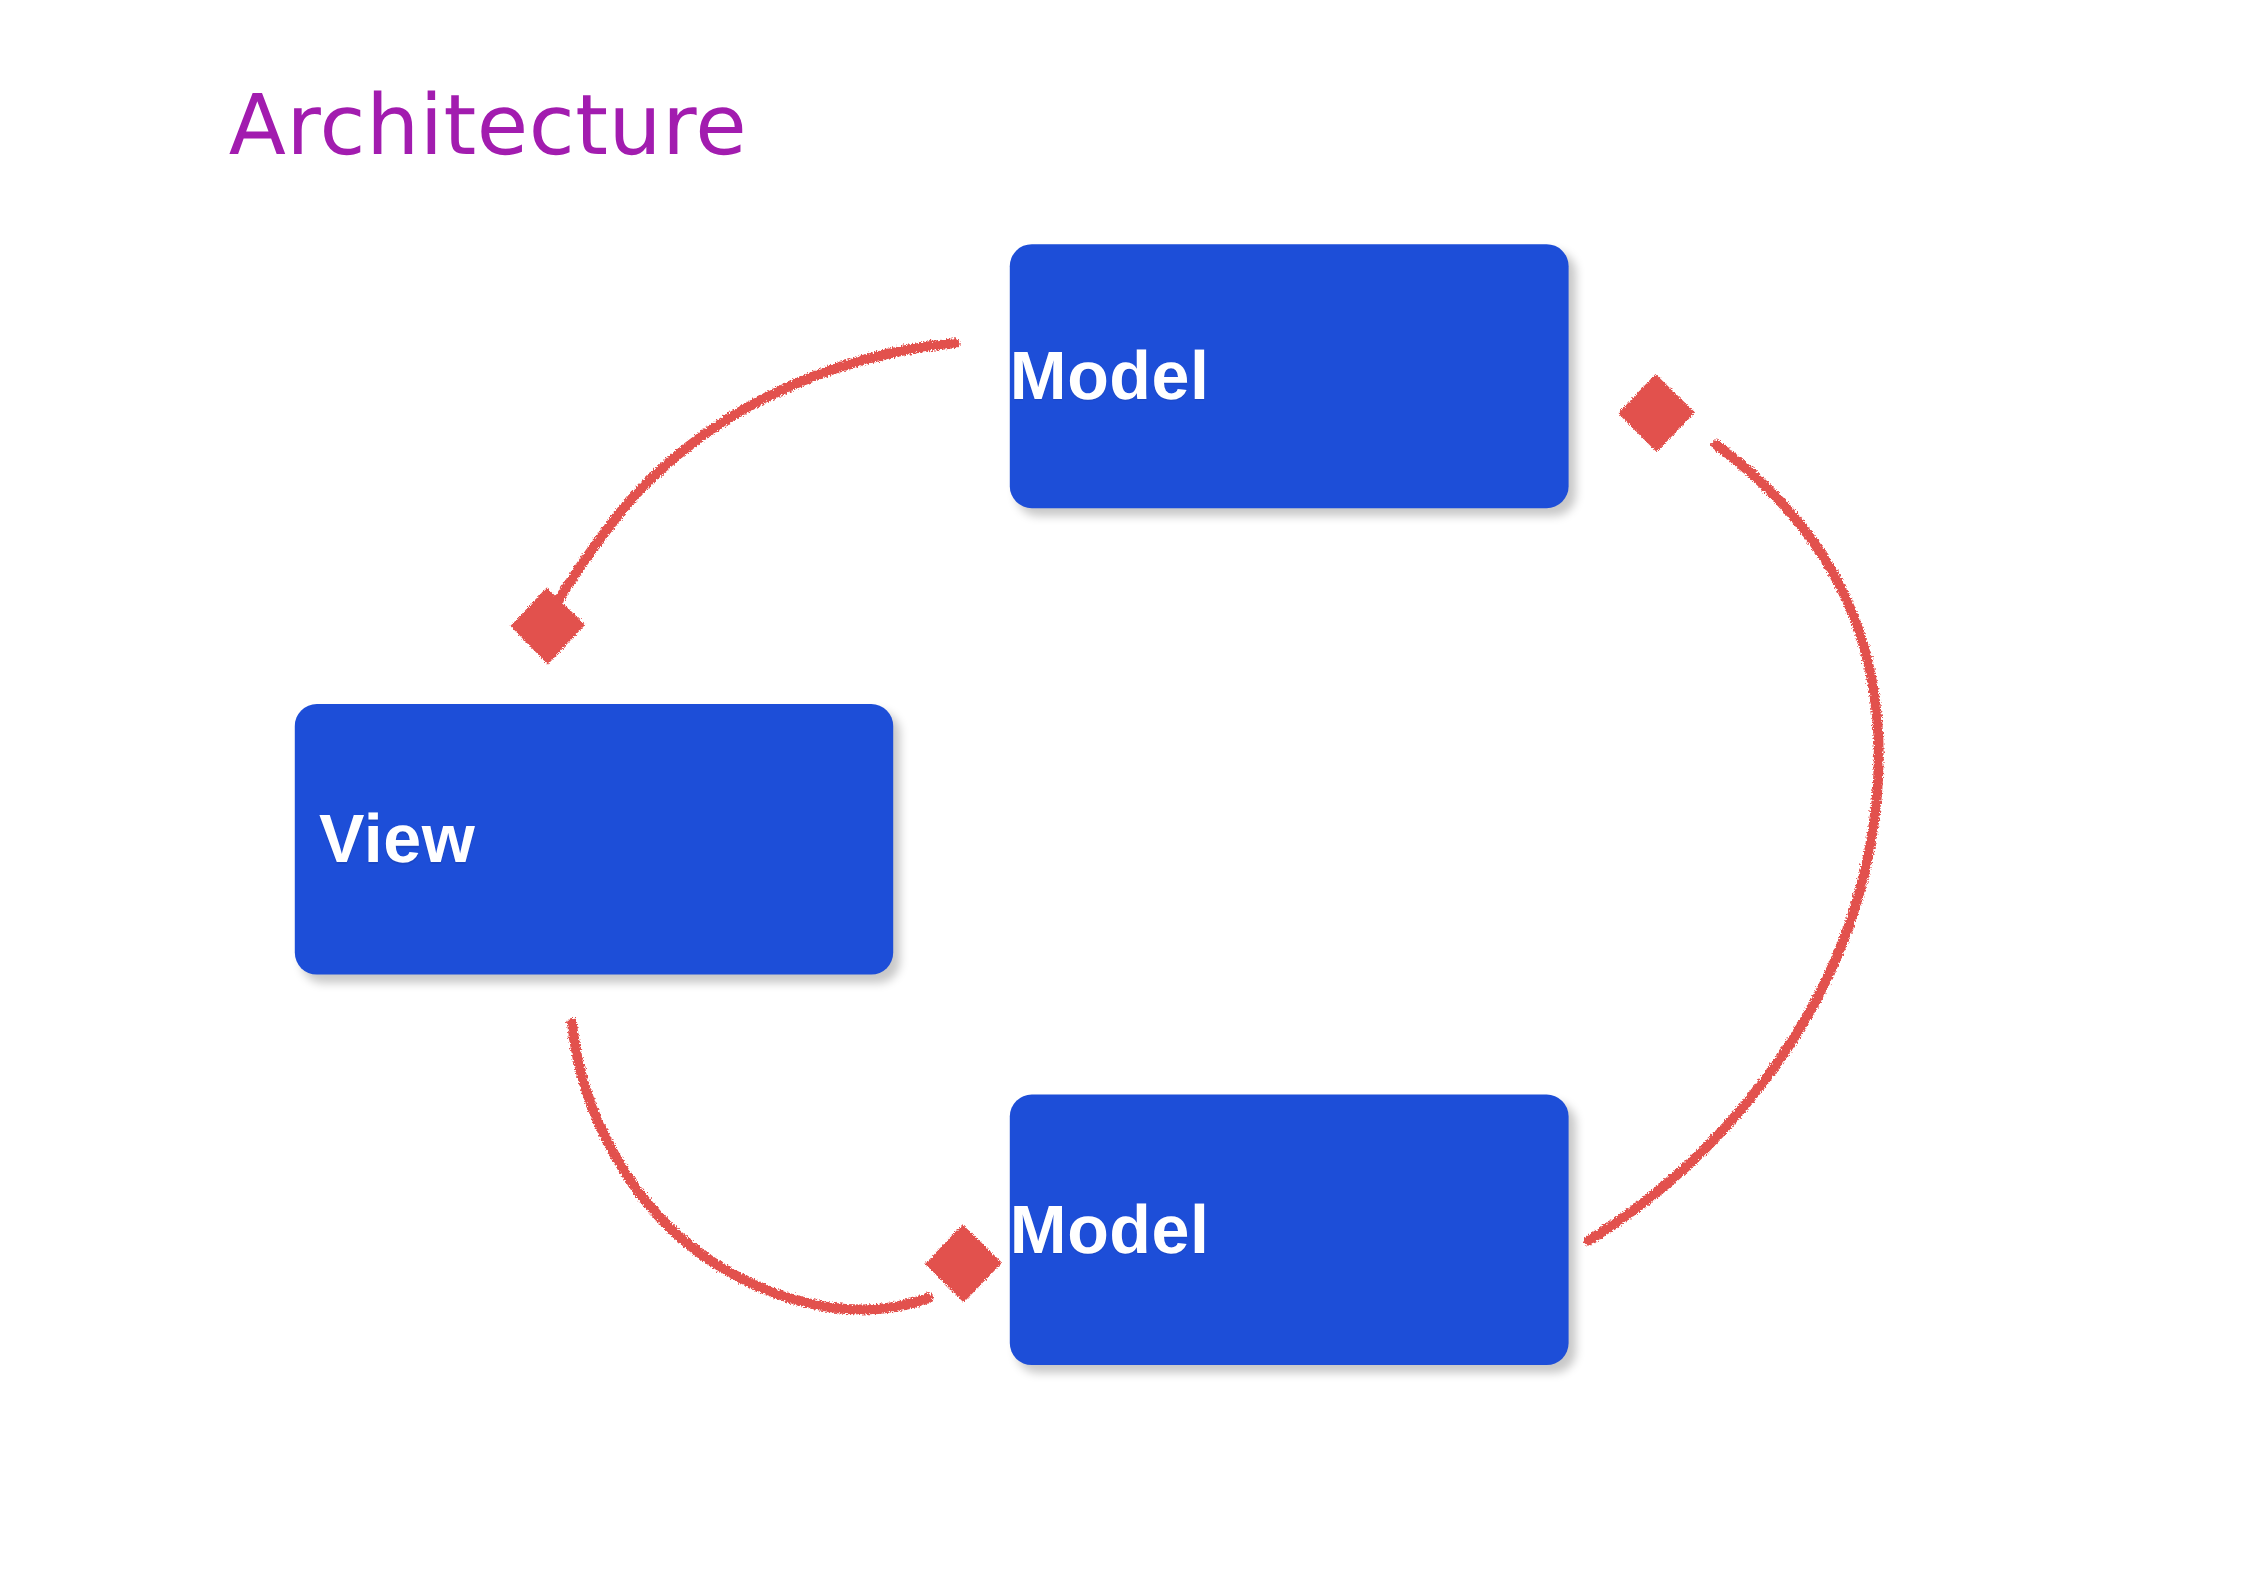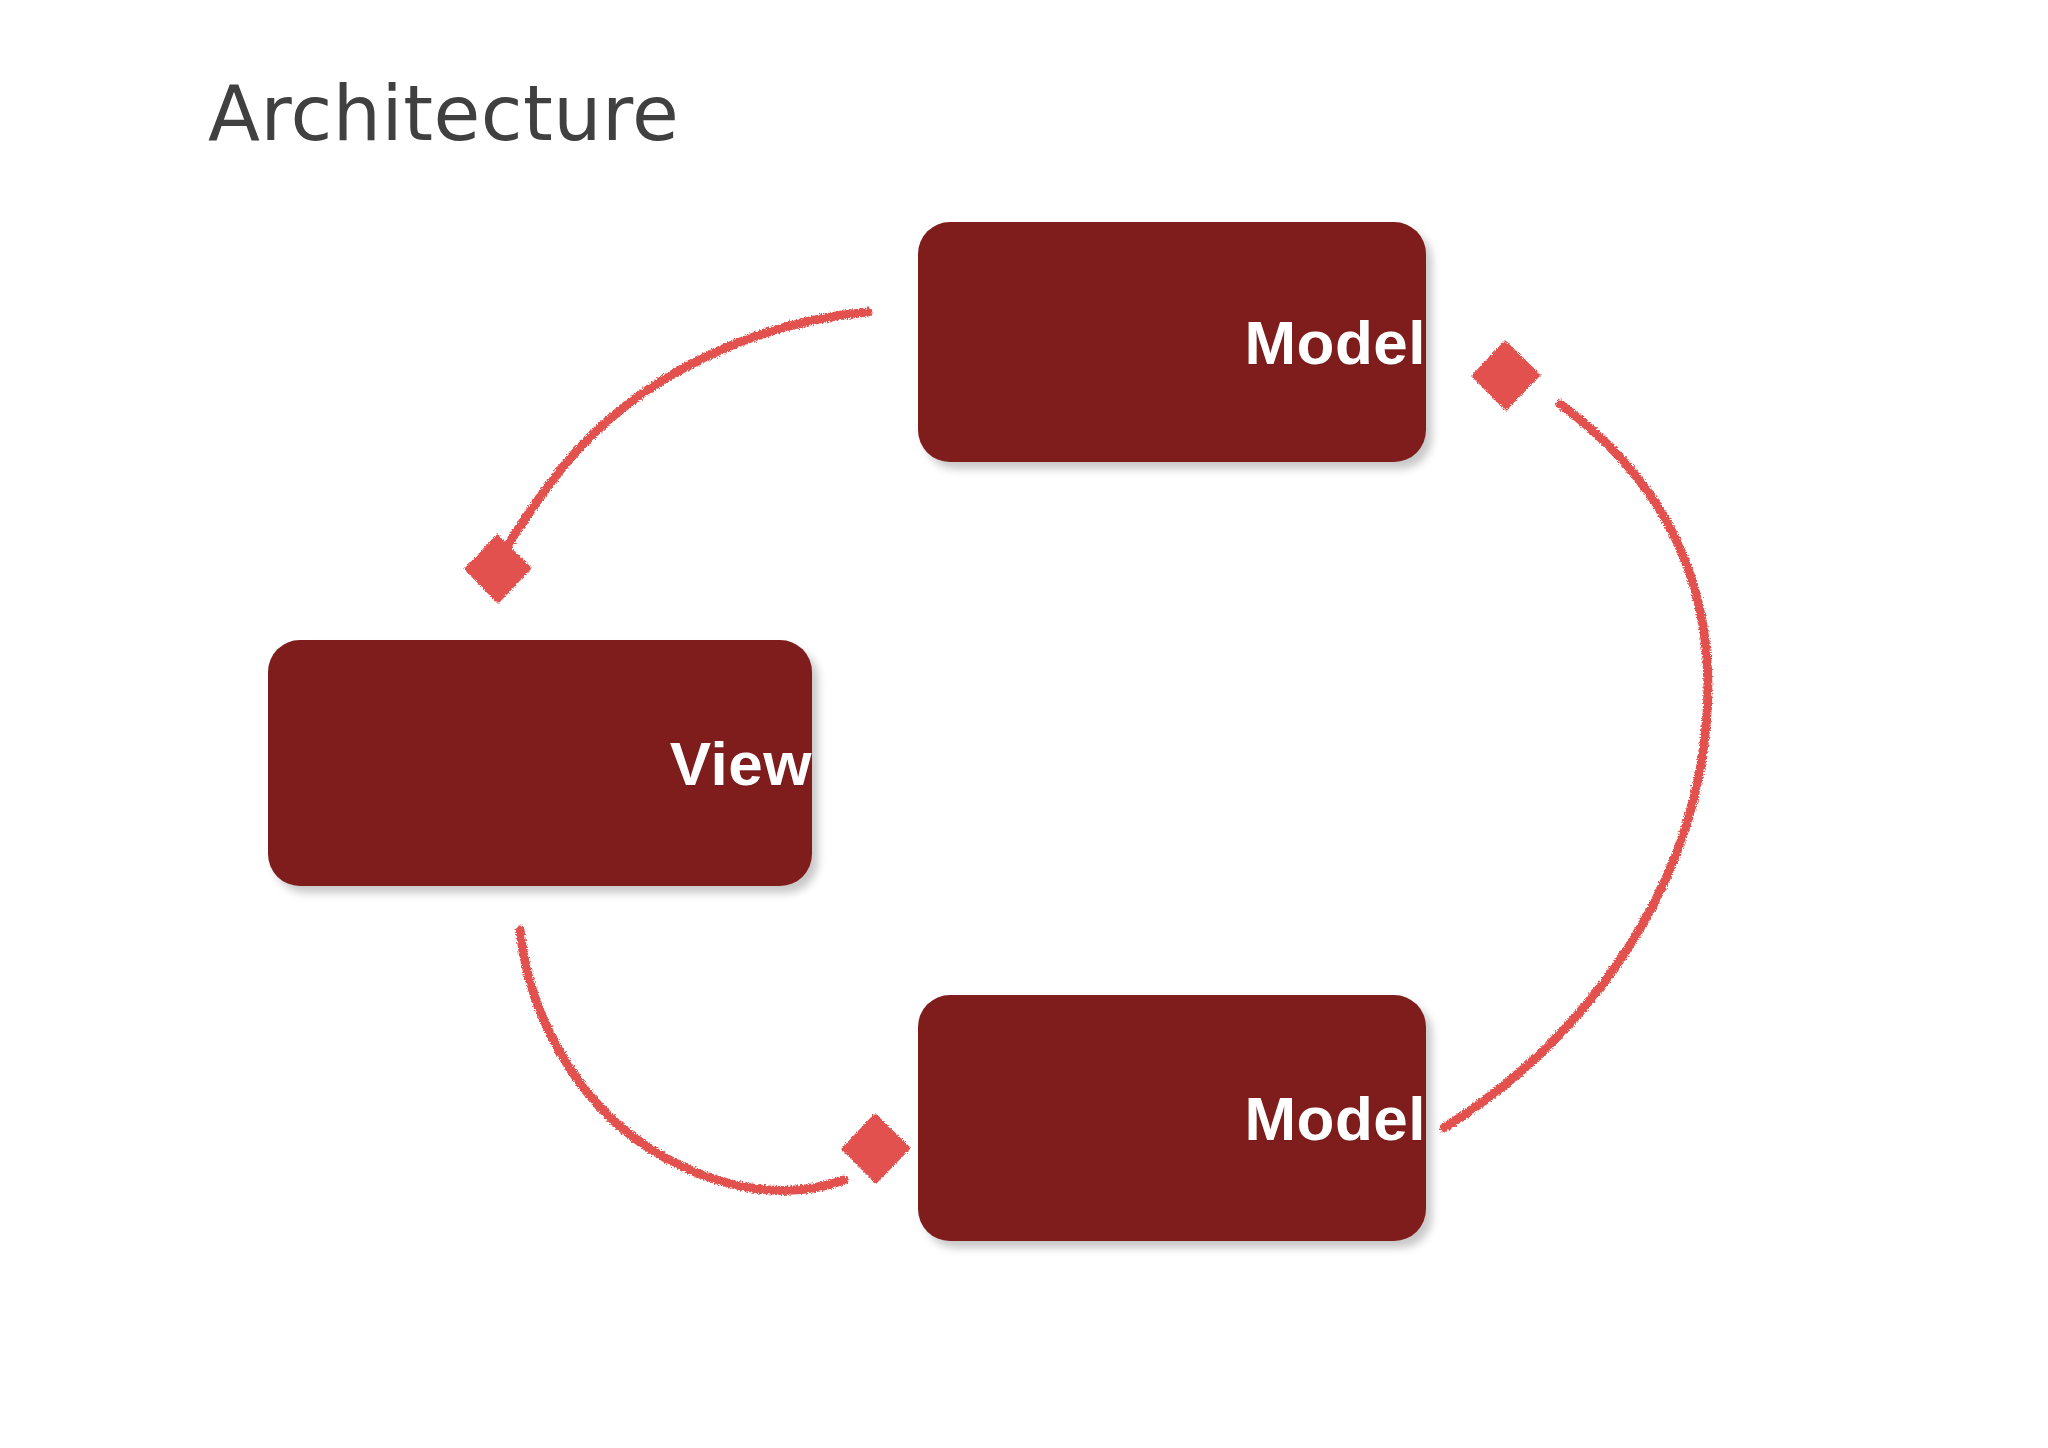--- a/index.html
+++ b/index.html
@@ -16,40 +16,40 @@
     font-family: "Liberation Sans", sans-serif;
   }
   #slide-title {
     position: absolute;
     left: 208px;
     top: 68px;
     font-family: "DejaVu Sans", sans-serif;
     font-weight: 400;
     font-size: 76px;
     line-height: 92px;
-    color: #404040;
+    color: #a21caf;
     letter-spacing: 0.5px;
     white-space: nowrap;
   }
   .arrow-layer {
     position: absolute;
     left: 0;
     top: 0;
     width: 2048px;
     height: 1448px;
     pointer-events: none;
   }
   .node-box {
     position: absolute;
-    background: #7f1d1d;
-    border-radius: 32px;
+    background: #1d4ed8;
+    border-radius: 20px;
     box-shadow: 6px 7px 9px rgba(0,0,0,0.22);
     display: flex;
     align-items: center;
-    justify-content: flex-end;
+    justify-content: flex-start;
   }
   .node-label {
     font-family: "Liberation Sans", sans-serif;
     font-weight: 700;
     font-size: 62px;
     color: #ffffff;
     letter-spacing: 0.5px;
     text-shadow: 0px 1px 1px rgba(0,0,0,0.10);
     user-select: none;
   }

